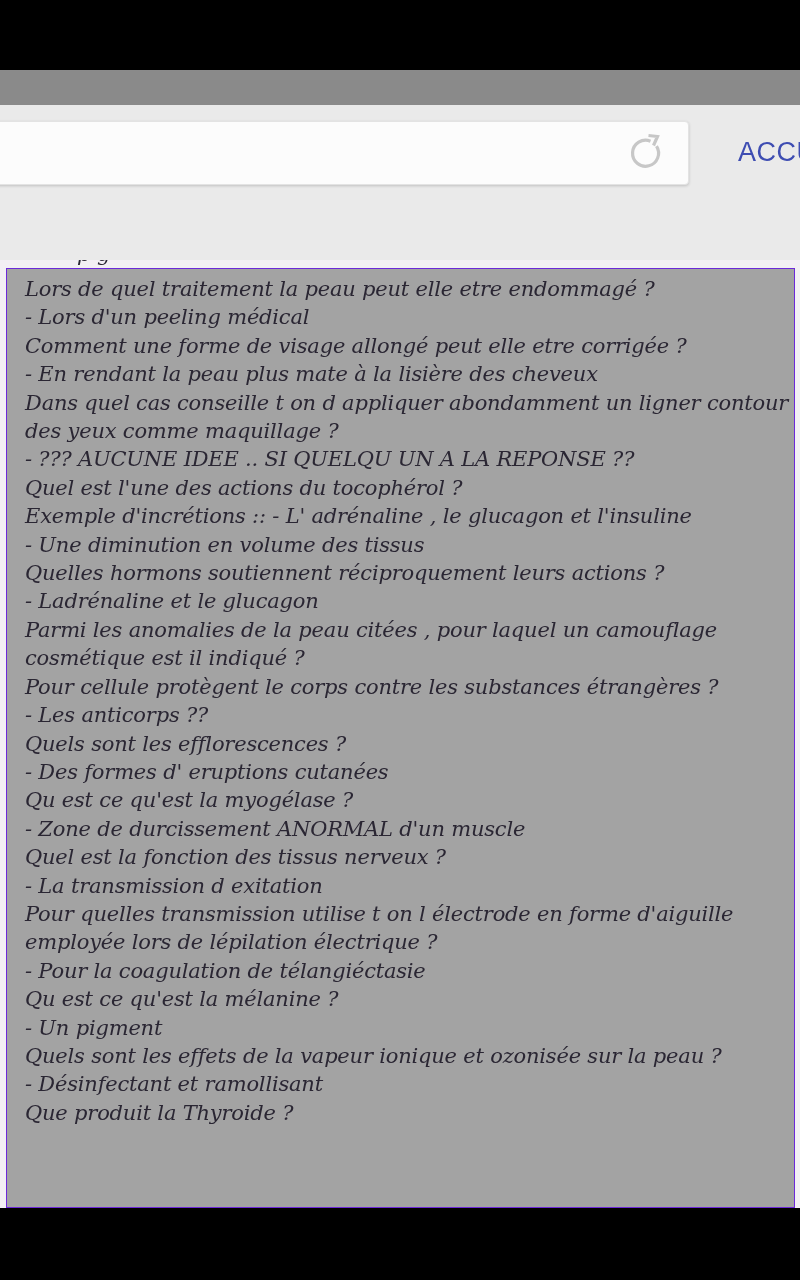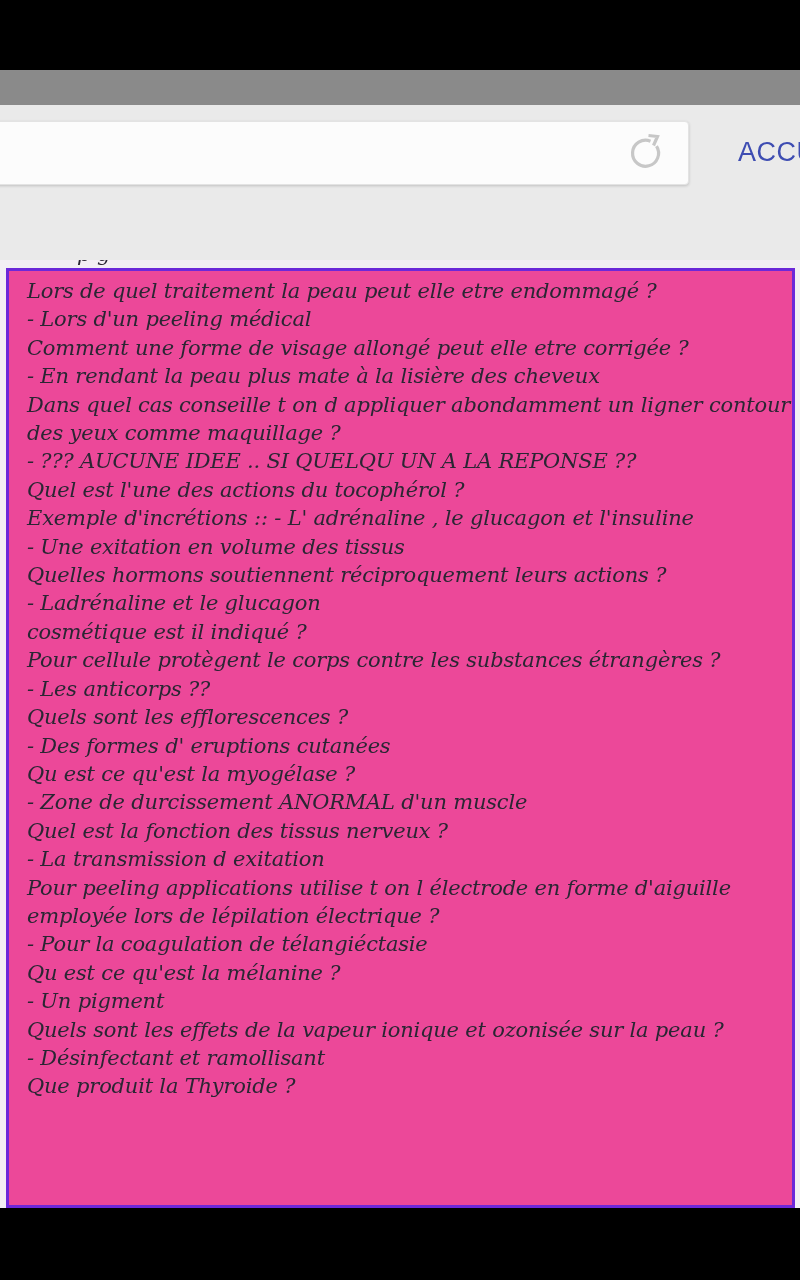--- a/index.html
+++ b/index.html
@@ -52,21 +52,21 @@
     position:absolute;left:0;top:0;width:800px;height:8px;overflow:hidden;
   }
   .clipped-line .frag{
     display:block;margin:-20px 0 0 77px;
     font-family:"DejaVu Serif", serif;font-style:italic;
     font-size:21px;line-height:28px;color:#2a2633;
   }
   .content-box{
     position:absolute;left:6px;top:8px;width:789px;height:940px;
     box-sizing:border-box;
-    background:#ec4899;border:3px solid #6d28d9;
+    background:#a3a3a3;border:1px solid #6d28d9;
     padding:6px 28px 0 18px;overflow:hidden;
   }
   .content-box .line{
     font-family:"DejaVu Serif", serif;font-style:italic;
     font-size:21px;line-height:28.4px;letter-spacing:-0.2px;
     color:#2a2633;white-space:nowrap;
   }
   
   .bottom-bar{position:absolute;left:0;top:1208px;width:800px;height:72px;background:#000;}
 </style>
@@ -112,33 +112,34 @@
   <div class="content-box" id="content-box">
       <div class="line">Lors de quel traitement la peau peut elle etre endommagé ?</div>
       <div class="line">- Lors d'un peeling médical</div>
       <div class="line">Comment une forme de visage allongé peut elle etre corrigée ?</div>
       <div class="line">- En rendant la peau plus mate à la lisière des cheveux</div>
       <div class="line">Dans quel cas conseille t on d appliquer abondamment un ligner contour</div>
       <div class="line">des yeux comme maquillage ?</div>
       <div class="line">- ??? AUCUNE IDEE .. SI QUELQU UN A LA REPONSE ??</div>
       <div class="line">Quel est l'une des actions du tocophérol ?</div>
       <div class="line">Exemple d'incrétions :: - L' adrénaline , le glucagon et l'insuline</div>
-      <div class="line">- Une exitation en volume des tissus</div>
+      <div class="line">- Une diminution en volume des tissus</div>
       <div class="line">Quelles hormons soutiennent réciproquement leurs actions ?</div>
       <div class="line">- Ladrénaline et le glucagon</div>
+      <div class="line">Parmi les anomalies de la peau citées , pour laquel un camouflage</div>
       <div class="line">cosmétique est il indiqué ?</div>
       <div class="line">Pour cellule protègent le corps contre les substances étrangères ?</div>
       <div class="line">- Les anticorps ??</div>
       <div class="line">Quels sont les efflorescences ?</div>
       <div class="line">- Des formes d' eruptions cutanées</div>
       <div class="line">Qu est ce qu'est la myogélase ?</div>
       <div class="line">- Zone de durcissement ANORMAL d'un muscle</div>
       <div class="line">Quel est la fonction des tissus nerveux ?</div>
       <div class="line">- La transmission d exitation</div>
-      <div class="line">Pour peeling applications utilise t on l électrode en forme d'aiguille</div>
+      <div class="line">Pour quelles transmission utilise t on l électrode en forme d'aiguille</div>
       <div class="line">employée lors de lépilation électrique ?</div>
       <div class="line">- Pour la coagulation de télangiéctasie</div>
       <div class="line">Qu est ce qu'est la mélanine ?</div>
       <div class="line">- Un pigment</div>
       <div class="line">Quels sont les effets de la vapeur ionique et ozonisée sur la peau ?</div>
       <div class="line">- Désinfectant et ramollisant</div>
       <div class="line">Que produit la Thyroide ?</div>
     </div>
 </div>
 

